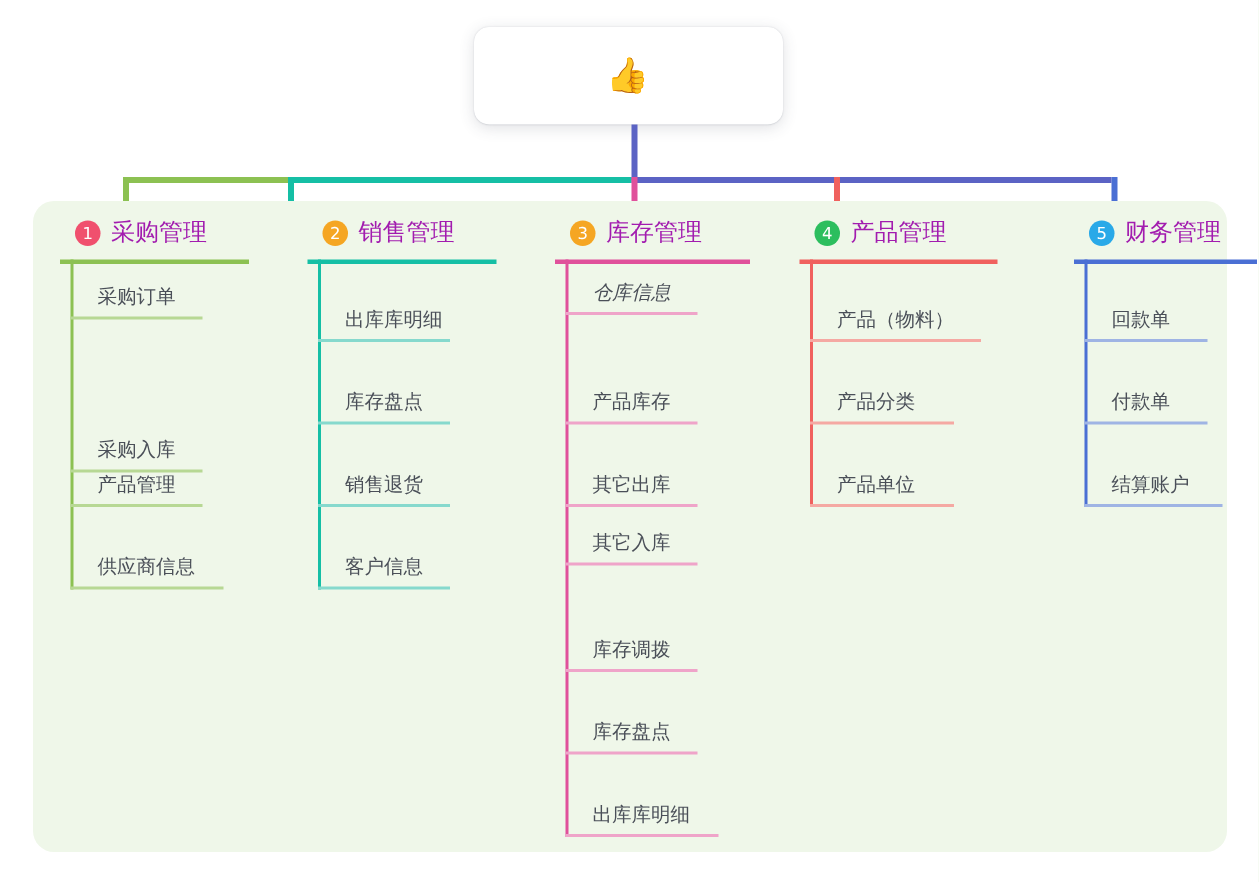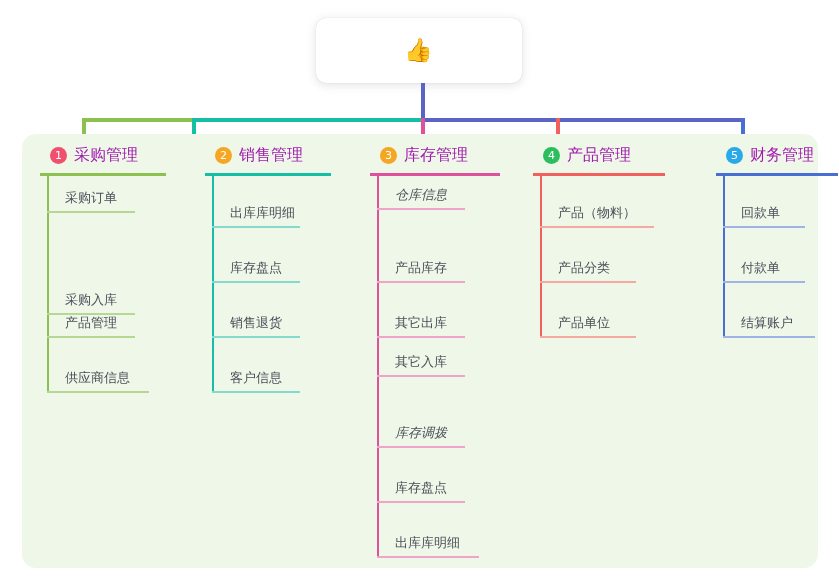--- a/index.html
+++ b/index.html
@@ -148,21 +148,21 @@
             <div class="item-rule" style="width: 88px; background: rgb(239, 164, 201);"></div>
           </div>
           <div class="item" style="top: 149px; width: 88px; height: 55px;">
             <div class="item-text">其它出库</div>
             <div class="item-rule" style="width: 88px; background: rgb(239, 164, 201);"></div>
           </div>
           <div class="item" style="top: 188px; width: 88px; height: 55px;">
             <div class="item-text">其它入库</div>
             <div class="item-rule" style="width: 88px; background: rgb(239, 164, 201);"></div>
           </div>
-          <div class="item" style="top: 259px; width: 88px; height: 55px; font-style: italic;">
+          <div class="item" style="top: 259px; width: 88px; height: 55px;">
             <div class="item-text">库存调拨</div>
             <div class="item-rule" style="width: 88px; background: rgb(239, 164, 201);"></div>
           </div>
           <div class="item" style="top: 314px; width: 88px; height: 55px;">
             <div class="item-text">库存盘点</div>
             <div class="item-rule" style="width: 88px; background: rgb(239, 164, 201);"></div>
           </div>
           <div class="item" style="top: 369px; width: 102px; height: 55px;">
             <div class="item-text">出库库明细</div>
             <div class="item-rule" style="width: 102px; background: rgb(239, 164, 201);"></div>

